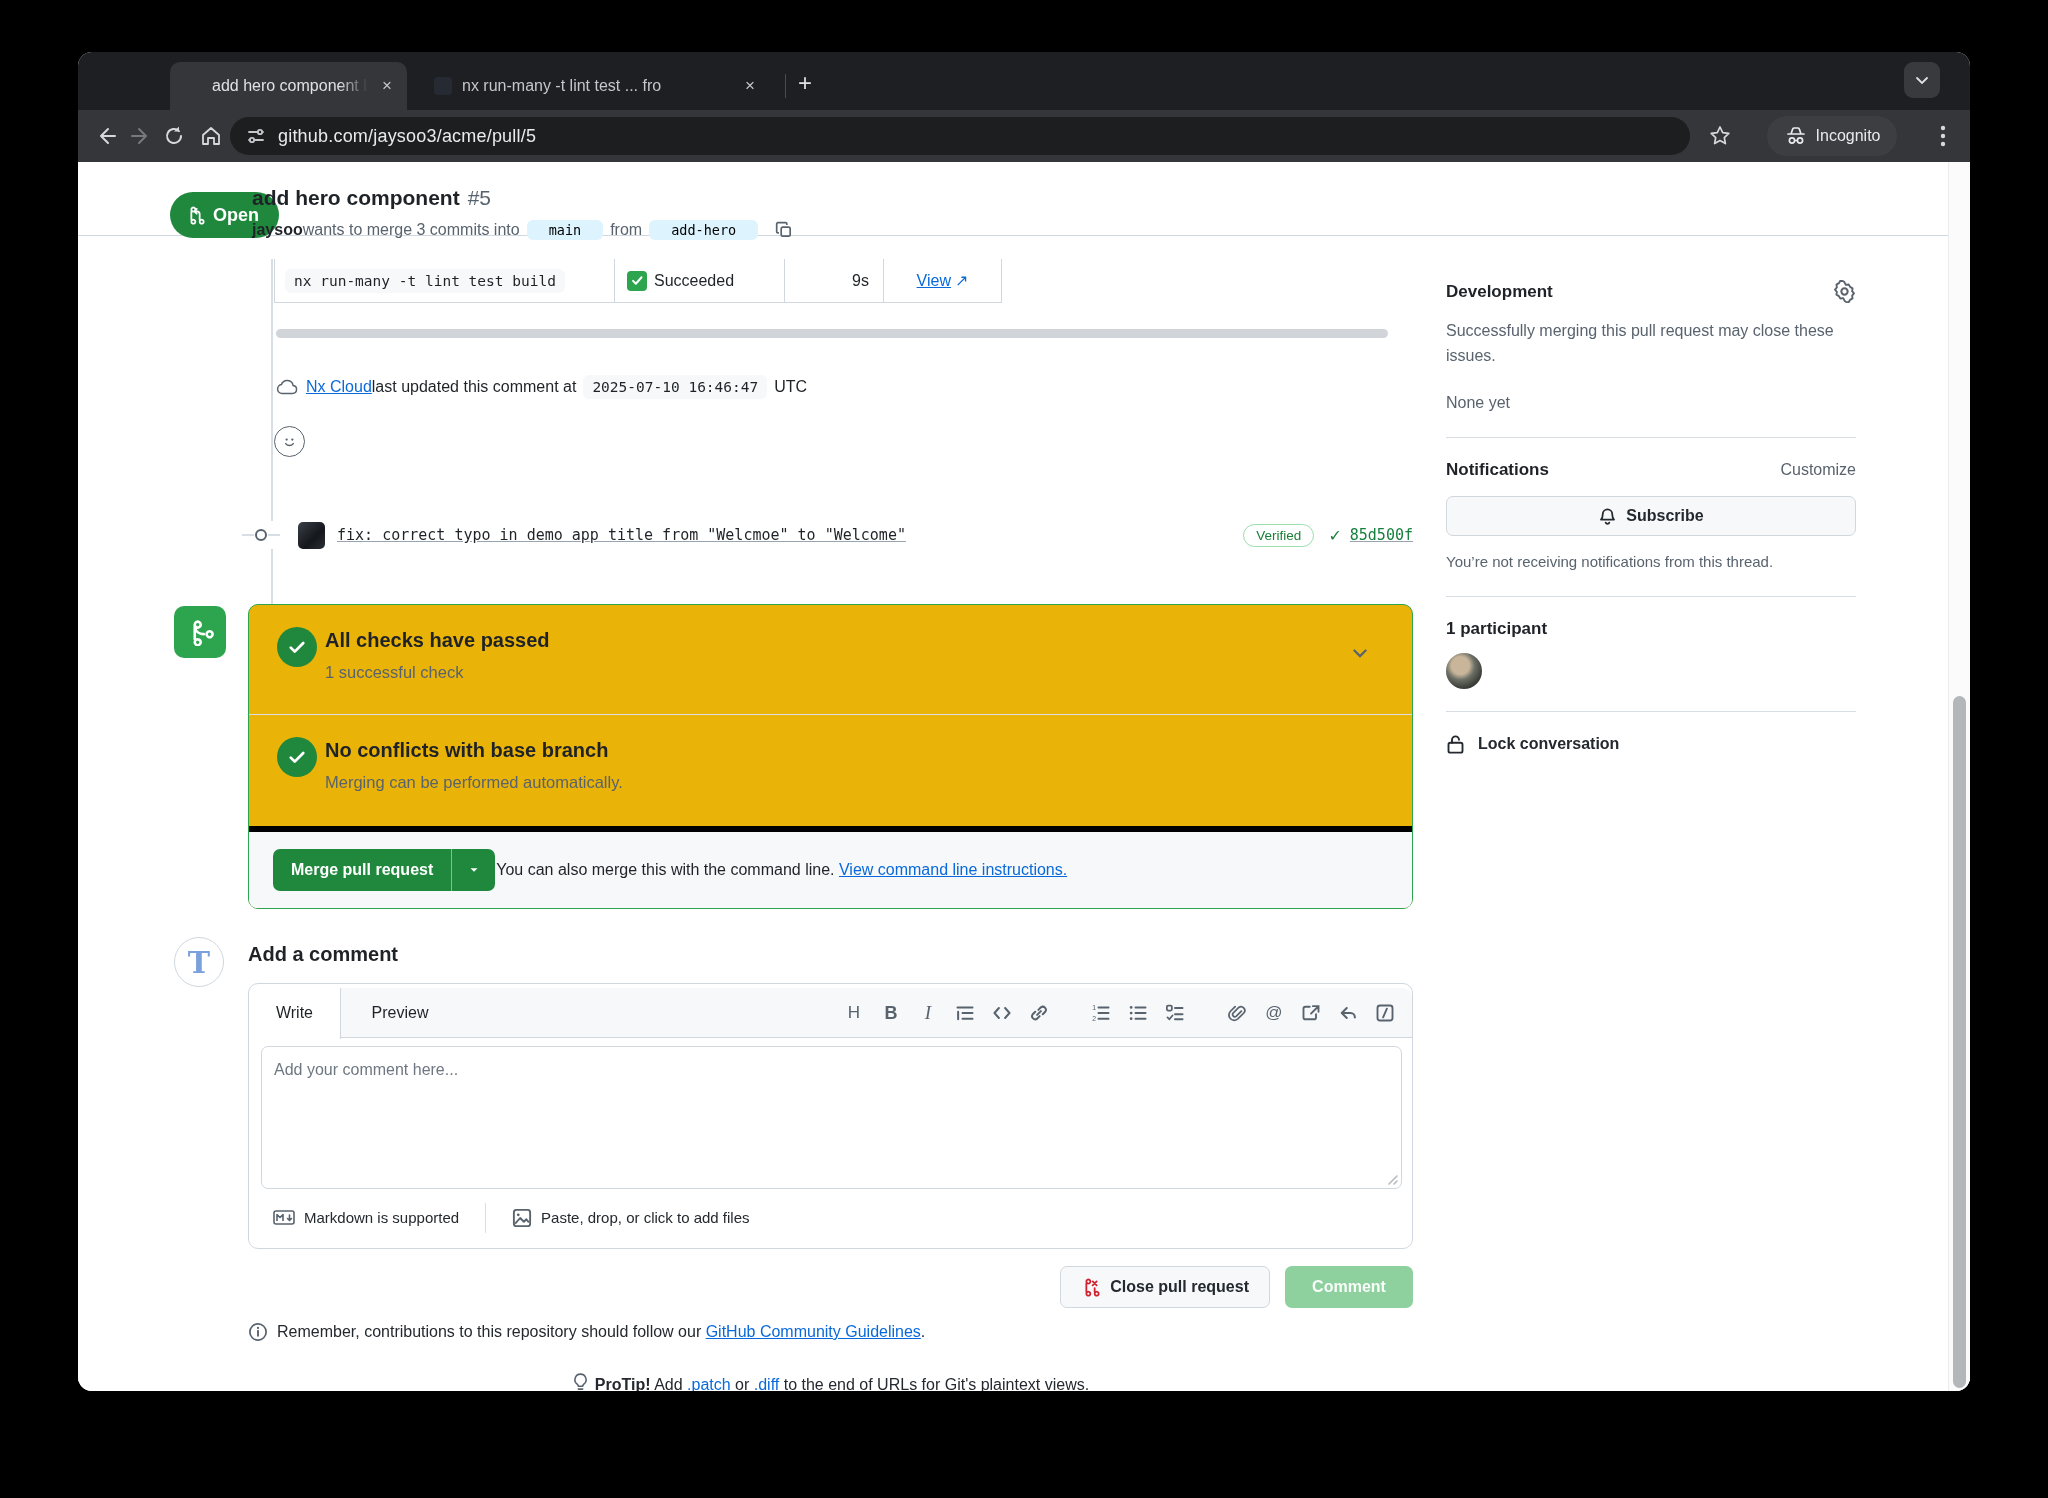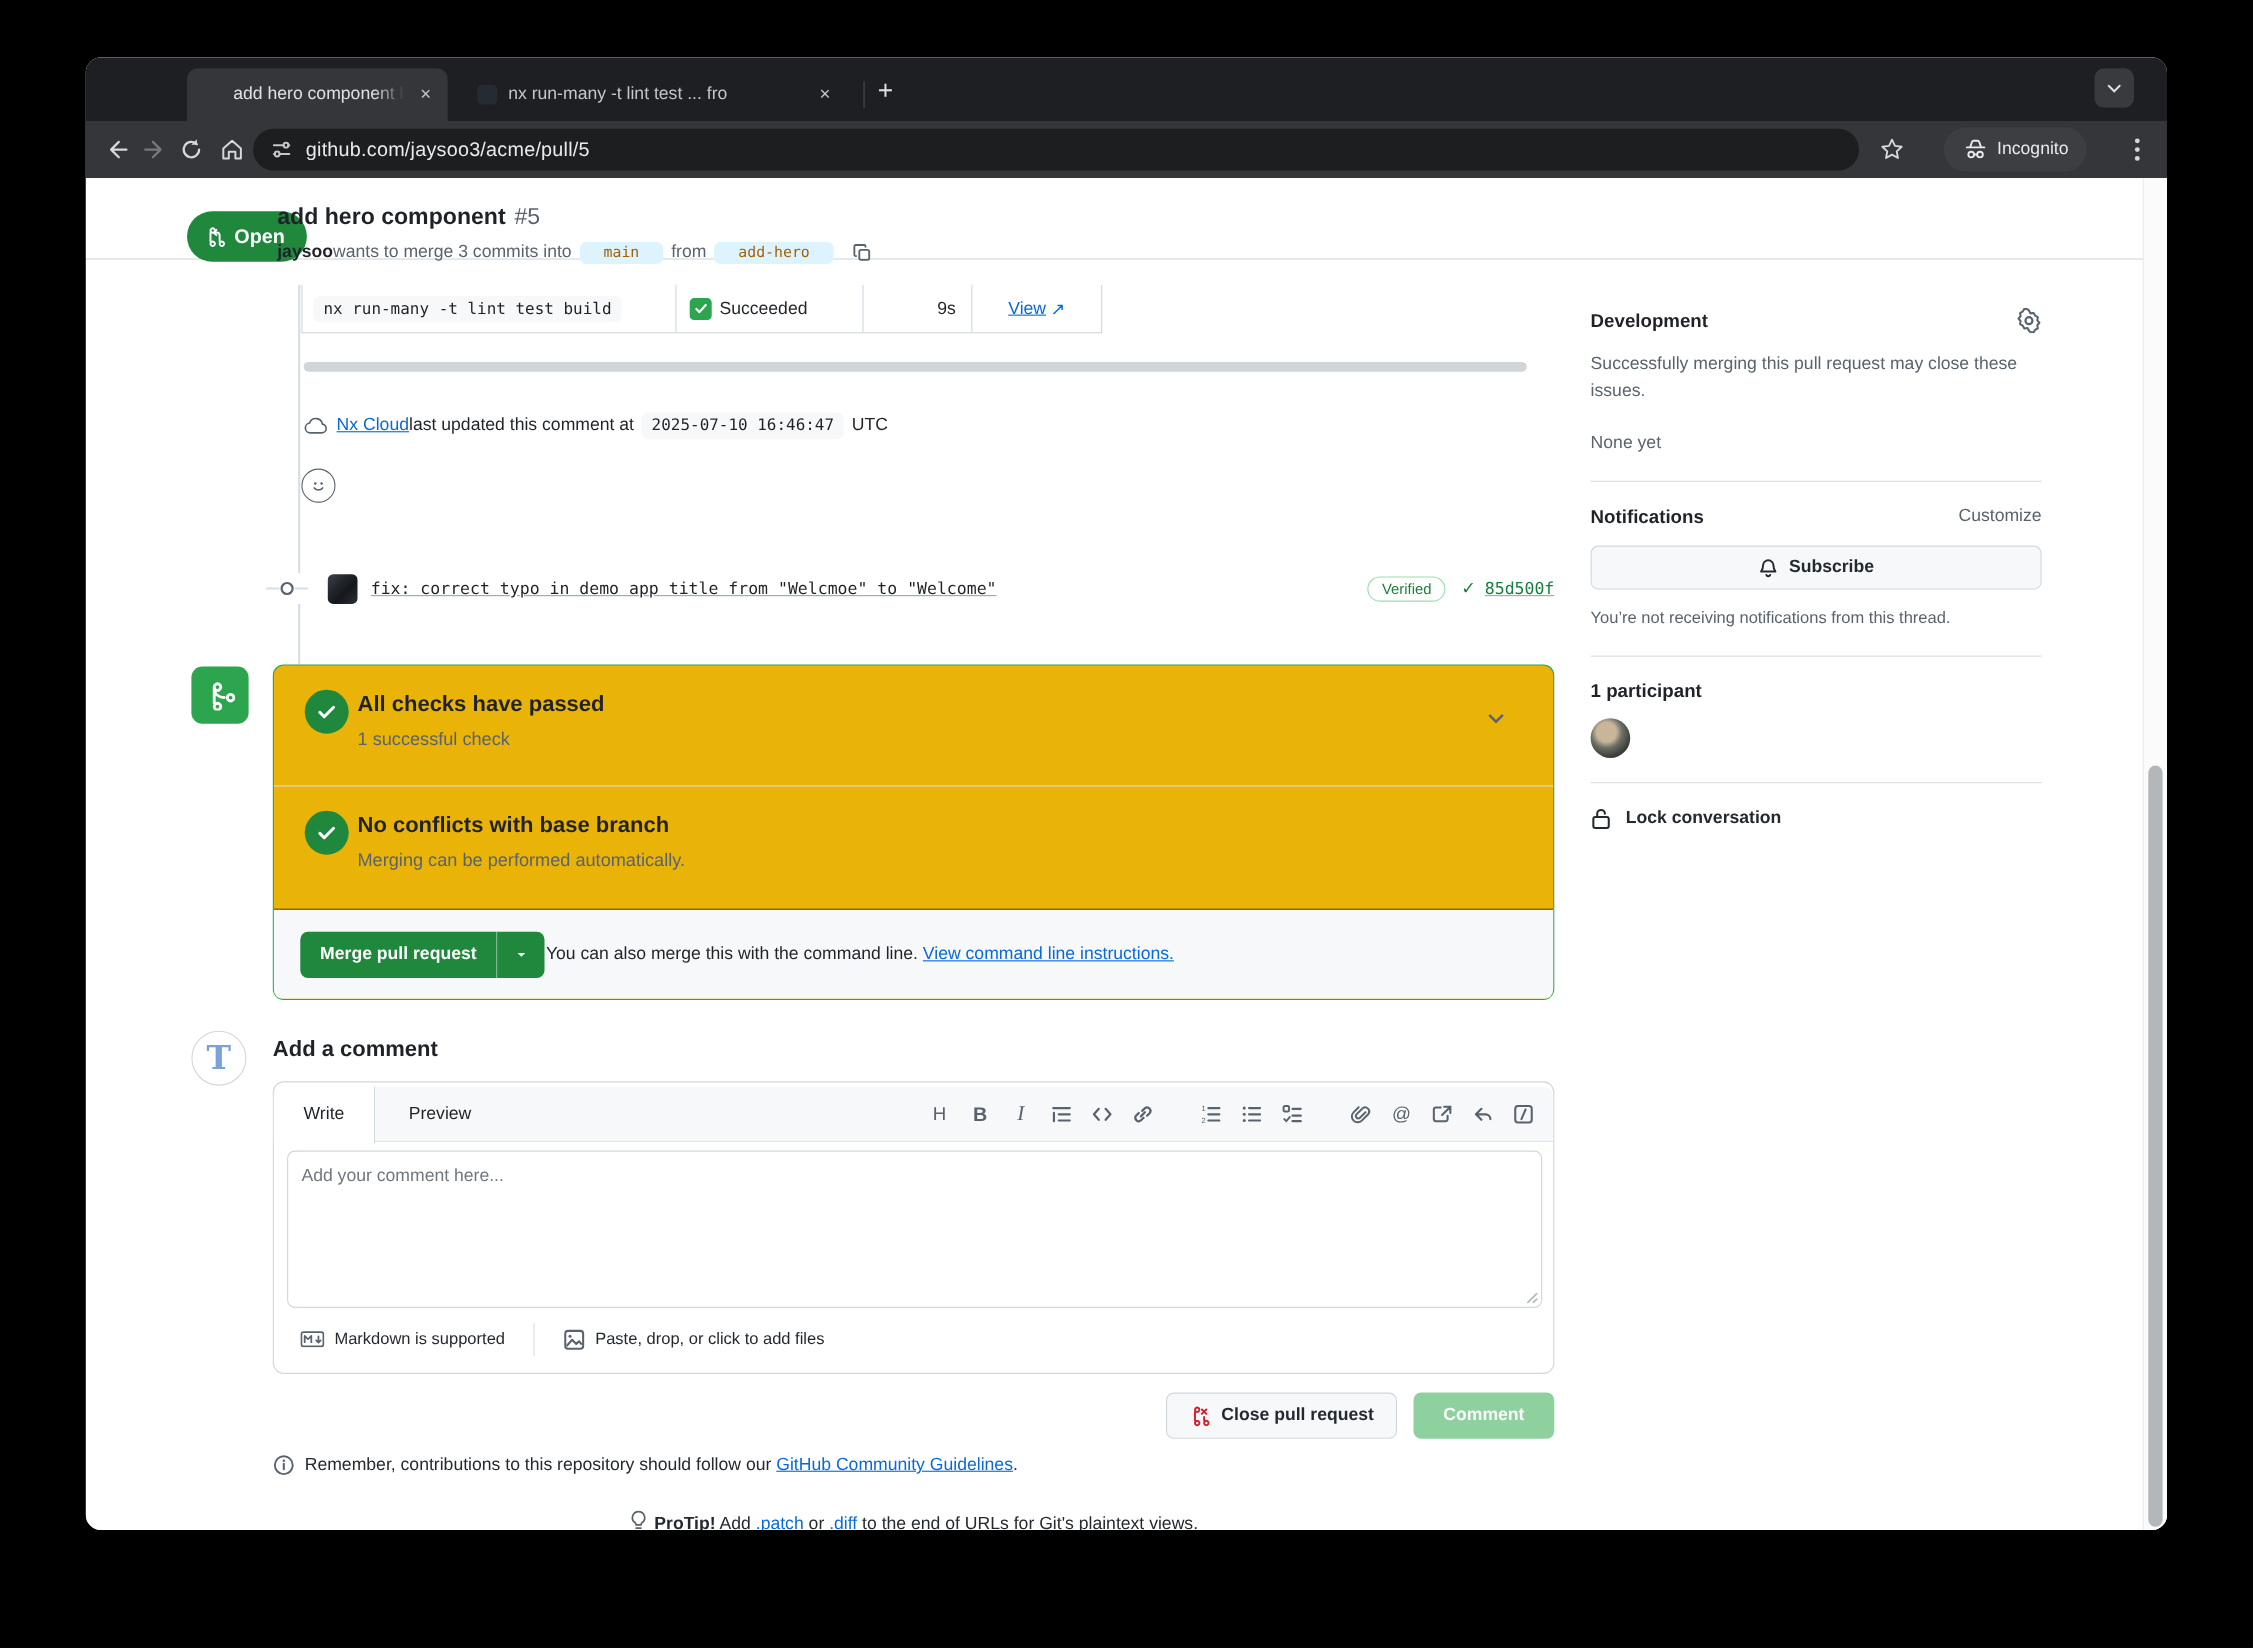--- a/index.html
+++ b/index.html
@@ -50,21 +50,21 @@
   .page{position:absolute;left:0;top:110px;width:1892px;height:1229px;background:#fff;color:#1f2328;overflow:hidden;}
   a,.link{color:#0969da;text-decoration:underline;cursor:pointer;}
 
   .pr-header{position:absolute;left:0;top:0;width:100%;height:74px;background:#fff;border-bottom:1px solid #d0d7de;}
   .open-pill{position:absolute;left:92px;top:30px;height:46px;padding:0 20px 0 16px;border-radius:23px;background:#1f883d;
       color:#fff;display:flex;align-items:center;gap:8px;font-size:18px;font-weight:700;}
   .pr-title{position:absolute;left:174px;top:24px;font-size:21px;font-weight:600;color:#1f2328;}
   .pr-title .num{font-weight:400;color:#59636e;margin-left:8px;}
   .pr-sub{position:absolute;left:174px;top:58px;font-size:16px;color:#59636e;display:flex;align-items:center;}
   .pr-sub .author{font-weight:600;color:#1f2328;}
-  .branch{font-family:"DejaVu Sans Mono",monospace;font-size:13.5px;color:#a16207;background:#ddf4ff;
+  .branch{font-family:"DejaVu Sans Mono",monospace;font-size:13.5px;color:#000000;background:#ddf4ff;
       padding:2px 22px;border-radius:6px;margin:0 7px;text-decoration:none;text-align:center;}
   .copy-ic{margin-left:10px;color:#59636e;}
 
   .timeline{position:absolute;left:193px;top:97px;width:2px;height:345px;background:#d8dee4;}
 
   .check-table{position:absolute;left:196px;top:97px;width:728px;height:44px;border:1px solid #d0d7de;border-top:none;
       display:flex;align-items:stretch;font-size:16px;background:#fff;}
   .check-table .cell{display:flex;align-items:center;border-right:1px solid #d0d7de;}
   .check-table .cell:last-child{border-right:none;}
   .c-cmd{width:340px;padding-left:10px;}
@@ -99,21 +99,21 @@
       color:#fff;display:flex;align-items:center;justify-content:center;}
   .merge-box{position:absolute;left:170px;top:442px;width:1165px;height:305px;border:1.5px solid #2da44e;border-radius:10px;background:#eab308;}
   .mb-sec{position:relative;padding:20px 24px 18px 76px;}
   .mb-sec.s1{height:110px;border-bottom:1px solid #d8dee4;}
   .mb-sec.s2{height:111px;}
   .ok-circle{position:absolute;left:28px;top:22px;width:40px;height:40px;border-radius:50%;background:#1f883d;
       color:#fff;display:flex;align-items:center;justify-content:center;}
   .mb-title{font-size:20px;font-weight:600;color:#1f2328;margin-top:4px;}
   .mb-sub{font-size:16.5px;color:#59636e;margin-top:11px;}
   .mb-chev{position:absolute;right:42px;top:38px;color:#59636e;}
-  .mb-footer{position:absolute;left:0;bottom:0;width:100%;height:82px;background:#f6f8fa;border-top:1px solid #000000;
+  .mb-footer{position:absolute;left:0;bottom:0;width:100%;height:82px;background:#f6f8fa;border-top:6px solid #000000;
       border-radius:0 0 8px 8px;display:flex;align-items:center;padding:0 24px;}
   .merge-btn{height:42px;border-radius:7px;background:#1f883d;color:#fff;display:flex;align-items:center;font-weight:600;font-size:16px;}
   .merge-btn .lbl{padding:0 18px;}
   .merge-btn .caret{width:44px;height:100%;border-left:1px solid rgba(255,255,255,.45);
       display:flex;align-items:center;justify-content:center;}
   .cli-text{margin-left:1px;font-size:16px;color:#1f2328;}
 
   .comment-av{position:absolute;left:96px;top:775px;width:50px;height:50px;border-radius:50%;background:#fff;
       border:1px solid #d0d7de;display:flex;align-items:center;justify-content:center;
       color:#7ba1dd;font-weight:700;font-size:30px;font-family:"DejaVu Serif",serif;}

